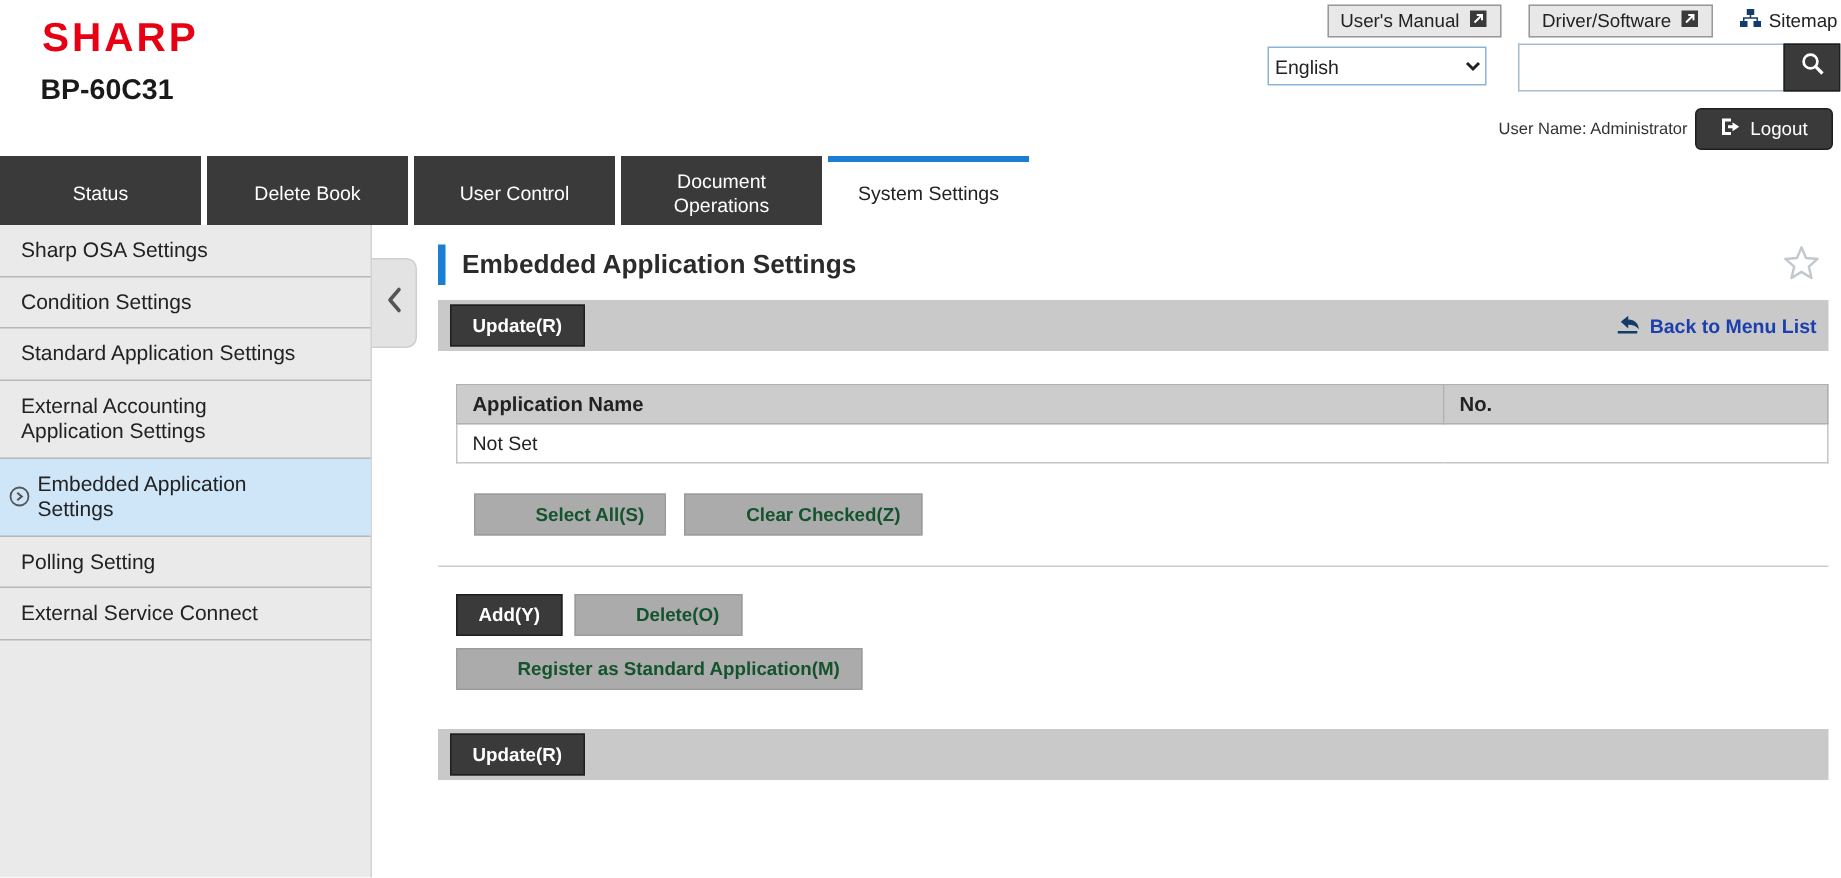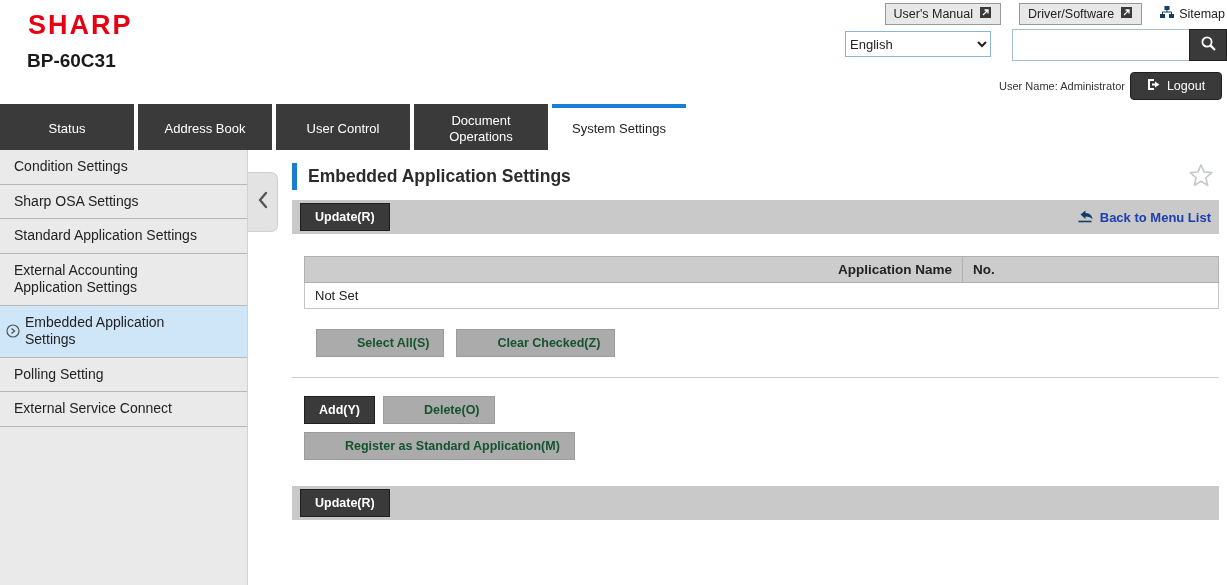--- a/index.html
+++ b/index.html
@@ -111,21 +111,21 @@
   }
 
   .app-table {
     margin: 22px 0 0 12px; width: calc(100% - 12px);
     border-collapse: collapse; font-size: 13.5px;
   }
   .app-table th {
     background: #ccc; text-align: left; font-weight: bold;
     padding: 5px 10px; border: 1px solid #b0b0b0;
   }
-  .app-table th.col-name { width: 72%; text-align: right; }
+  .app-table th.col-name { width: 72%; }
   .app-table td {
     background: #fff; padding: 5px 10px; border: 1px solid #c5c5c5; font-size: 13px;
   }
 
   .select-row { margin: 20px 0 0 24px; display: flex; gap: 12px; }
   .divider { margin-top: 20px; border-top: 1px solid #ccc; }
   .add-row { margin: 18px 0 0 12px; display: flex; gap: 8px; }
   .register-row { margin: 8px 0 0 12px; }
 </style>
 </head>
@@ -194,41 +194,41 @@
     </span>
     <span>Logout</span>
   </div>
 </div>
 
 <div class="tabbar">
   <div class="tab">
       <span>Status</span>
     </div>
   <div class="tab">
-      <span>Address Book</span>
+      <span>Delete Book</span>
     </div>
   <div class="tab">
       <span>User Control</span>
     </div>
   <div class="tab">
       <span>Document Operations</span>
     </div>
   <div class="tab active">
       <span>System Settings</span>
     </div>
 </div>
 
 <div class="content">
 
   <div class="sidebar">
     <div class="side-item">
+      <span>Sharp OSA Settings</span>
+    </div>
+    <div class="side-item">
       <span>Condition Settings</span>
-    </div>
-    <div class="side-item">
-      <span>Sharp OSA Settings</span>
     </div>
     <div class="side-item">
       <span>Standard Application Settings</span>
     </div>
     <div class="side-item">
       <span>External Accounting Application Settings</span>
     </div>
     <div class="side-item selected">
       <span class="sel-icon">
         <svg width="14" height="14" viewBox="0 0 14 14">

